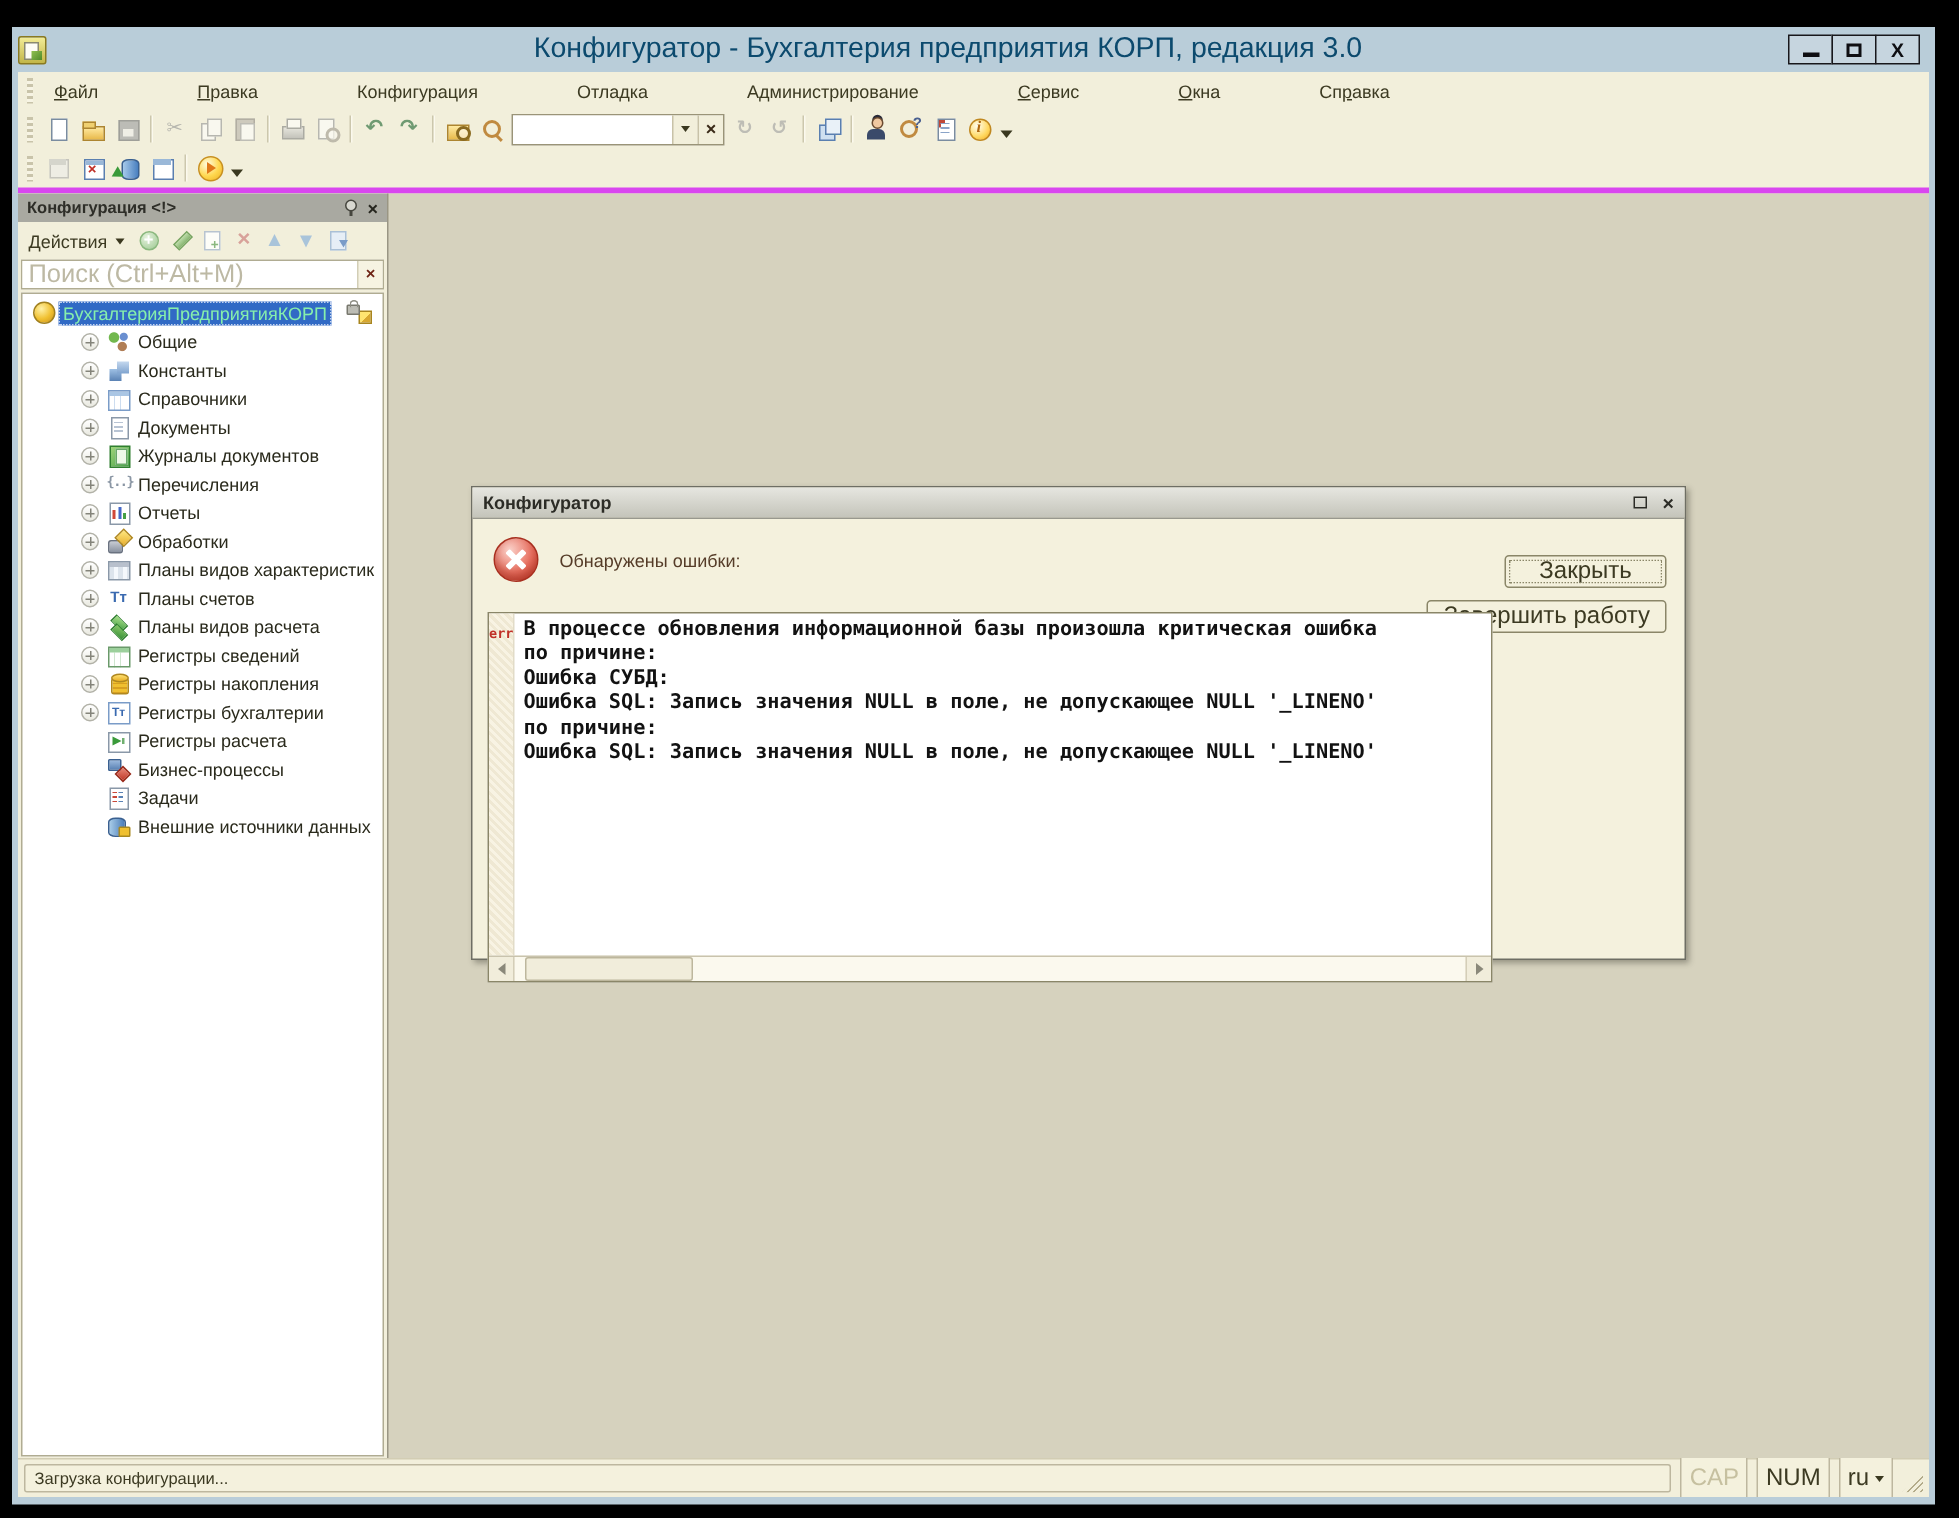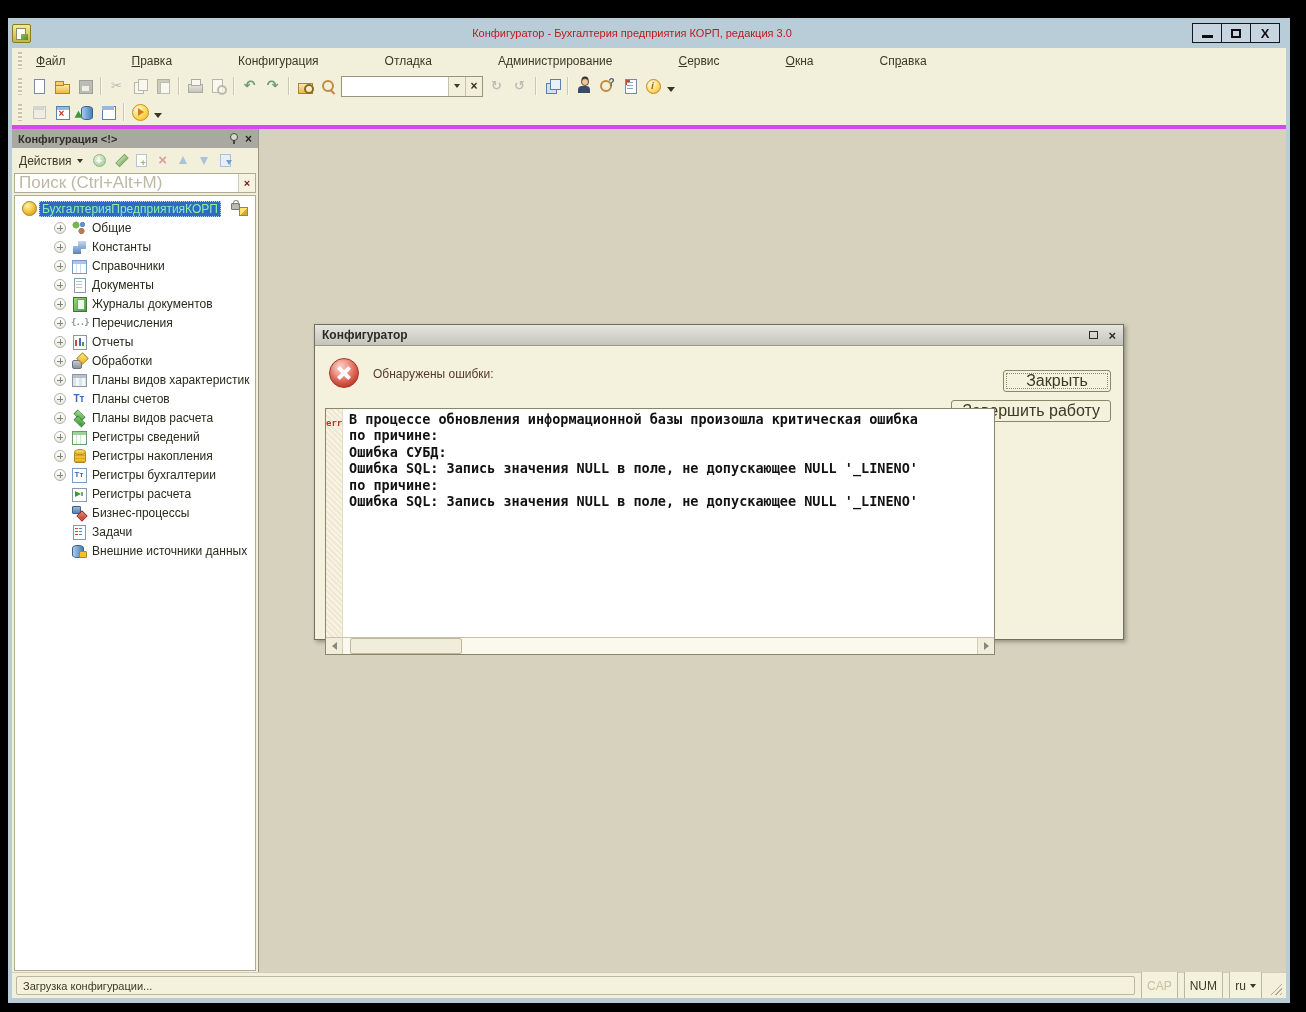--- a/index.html
+++ b/index.html
@@ -8,21 +8,21 @@
   button{font-family:"Liberation Sans",sans-serif;cursor:default;}
 
   .stage{position:relative;width:1306px;height:1012px;background:#000;overflow:hidden;}
   .window{position:absolute;left:8px;top:18px;width:1282px;height:985px;background:#b9cdd9;}
 
   
   .titlebar{height:30px;display:flex;align-items:center;padding:0 10px 0 4px;}
   .appicon{width:19px;height:19px;border:1px solid #8a7a20;border-radius:2px;background:linear-gradient(#f2ec96,#c2b648);position:relative;flex:none;}
   .appicon::before{content:"";position:absolute;left:3px;top:3px;width:8px;height:10px;background:#fdfdf5;border:1px solid #8a8a70;}
   .appicon::after{content:"";position:absolute;right:2px;bottom:2px;width:7px;height:6px;background:linear-gradient(135deg,#8fc050,#4f8a2a);}
-  .wtitle{flex:1;text-align:center;font-size:11px;color:#b91c1c;margin-left:40px;}
+  .wtitle{flex:1;text-align:center;font-size:19px;color:#0c4a6e;margin-left:40px;}
   .winbtns{display:flex;flex:none;}
   .wbtn{width:30px;height:20px;background:#c6d5df;border:1px solid #17171b;margin-left:-1px;display:flex;align-items:center;justify-content:center;padding:0;}
   .g-min{width:11px;height:3px;background:#0e0e12;margin-top:7px;}
   .g-max{width:10px;height:9px;border:2px solid #0e0e12;display:block;}
   .g-close{font-weight:bold;font-size:13px;color:#0e0e12;line-height:1;}
 
   .winbody{position:absolute;left:4px;right:4px;top:30px;bottom:5px;background:#f2efdb;display:flex;flex-direction:column;overflow:hidden;}
 
   
   .menubar{height:25px;display:flex;align-items:center;padding-left:4px;font-size:12px;color:#3c3a22;flex:none;}
@@ -195,21 +195,21 @@
   .sb-btn.left{border-right:1px solid #d4ceb8;}
   .sb-btn.right{border-left:1px solid #d4ceb8;}
   .sb-track{flex:1;position:relative;}
   .sb-thumb{position:absolute;left:7px;top:0;bottom:0;width:112px;background:#f1eddb;border:1px solid #bdb79d;border-radius:2px;}
   .tri-l{width:0;height:0;border-top:4px solid transparent;border-bottom:4px solid transparent;border-right:5px solid #8a887a;}
   .tri-r{width:0;height:0;border-top:4px solid transparent;border-bottom:4px solid transparent;border-left:5px solid #8a887a;}
 
   
   .statusbar{height:26px;display:flex;align-items:center;padding:0 4px;border-top:1px solid #d2cdb4;background:#f2efdb;flex:none;}
   .sb-msg{flex:1;height:19px;border:1px solid #bdb79f;border-radius:2px;display:flex;align-items:center;padding:0 6px;font-size:11px;color:#3c3a22;background:#f4f1dd;margin-right:6px;min-width:0;}
-  .sb-cell{height:19px;min-width:33px;border:1px solid #bdb79f;border-radius:2px;display:flex;align-items:center;justify-content:center;font-size:12px;color:#3c3a22;margin-right:6px;background:#f4f1dd;padding:16px 5px;flex:none;}
+  .sb-cell{height:19px;min-width:33px;border:1px solid #bdb79f;border-radius:2px;display:flex;align-items:center;justify-content:center;font-size:16px;color:#3c3a22;margin-right:6px;background:#f4f1dd;padding:16px 5px;flex:none;}
   .sb-cell.dim{color:#c6c0a0;}
   .sb-cell.lang{gap:4px;}
   .sb-grip{width:14px;height:13px;align-self:flex-end;margin-bottom:3px;background:repeating-linear-gradient(135deg,transparent 0 2px,#b3ab8a 2px 3px);clip-path:polygon(100% 0,100% 100%,0 100%);flex:none;}
 </style>
 </head>
 <body>
 
 <div class="stage">
   <div class="window">
 

